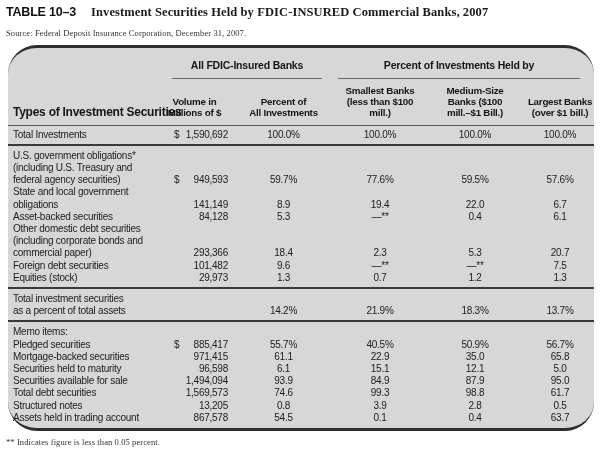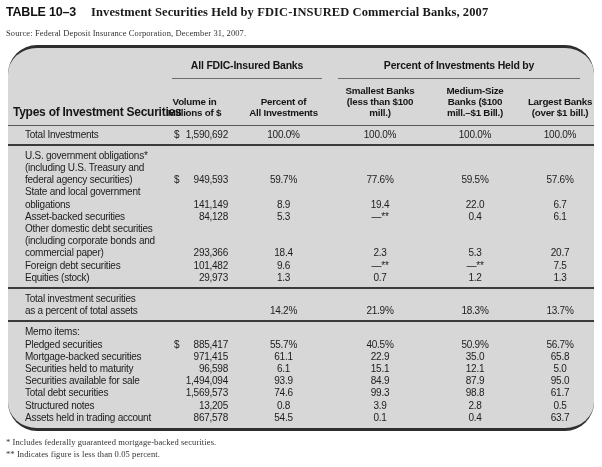--- a/index.html
+++ b/index.html
@@ -35,21 +35,21 @@
   
   .colhead-row th{
     font:bold 9.8px "Liberation Sans",sans-serif;letter-spacing:-.25px;line-height:11.2px;
     text-align:center;white-space:pre-line;vertical-align:bottom;
     padding:6px 0 6px 0;border-bottom:1px solid #585858;color:#161616;
   }
   .colhead-row th.lblhead{text-align:left;padding-left:5px;font-size:12px;white-space:nowrap;}
 
   
   tbody td{font-size:10px;letter-spacing:-.25px;line-height:12.2px;color:#1c1c1c;}
-  td.lbl{text-align:left;padding-left:17px;white-space:pre-line;}
+  td.lbl{text-align:left;padding-left:5px;white-space:pre-line;}
   td.vol .vol-inner{display:flex;justify-content:space-between;padding-left:16px;padding-right:3px;}
   td.pct{text-align:center;}
   tr.first-body td{padding-top:3px;}
   tr.rule-below td{border-bottom:2px solid #3a3a3a;padding-bottom:3px;}
   tr.pad-top td{padding-top:4px;}
   tr.last-body td{padding-bottom:4px;}
 
   
   .footnotes{margin:6px 0 0 6px;font:8.5px "Liberation Serif",serif;color:#333;line-height:11.5px;letter-spacing:.1px;}
 </style>
@@ -319,17 +319,16 @@
             <td class="pct">54.5</td>
             <td class="pct">0.1</td>
             <td class="pct">0.4</td>
             <td class="pct">63.7</td>
           </tr>
         </tbody>
     </table>
   </div>
 
   <div class="footnotes">
-    <div>* Includes federally guaranteed mortgage-backed securities.</div>
     <div>** Indicates figure is less than 0.05 percent.</div>
   </div>
 
 </div>
 
 </body></html>

